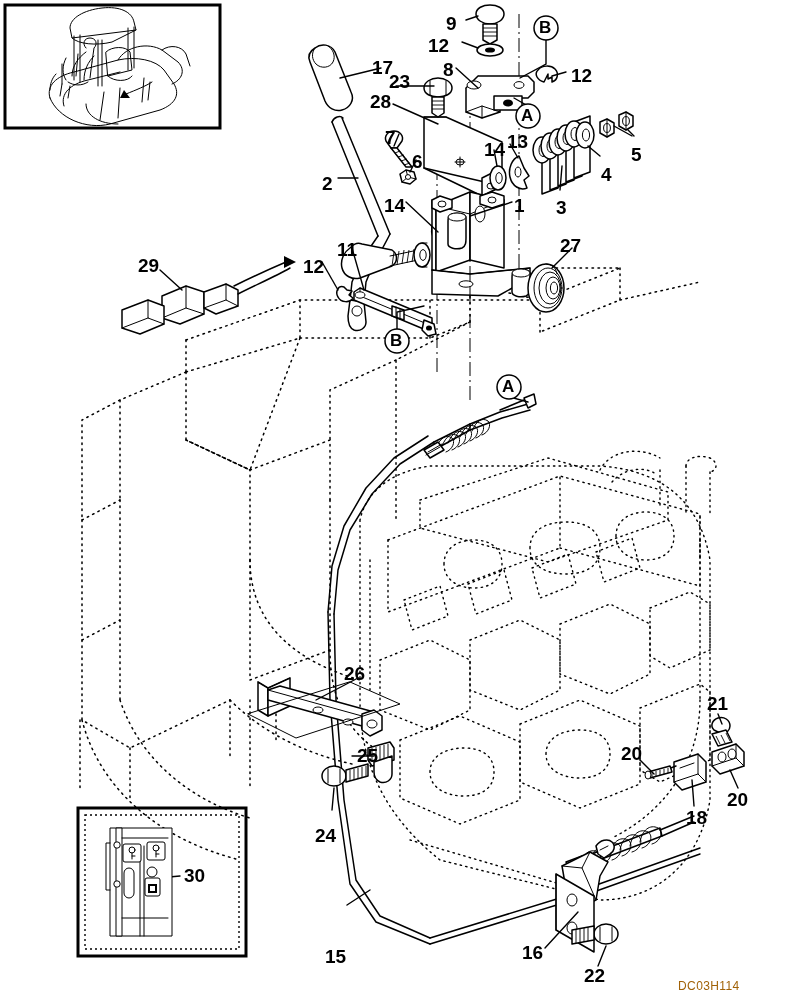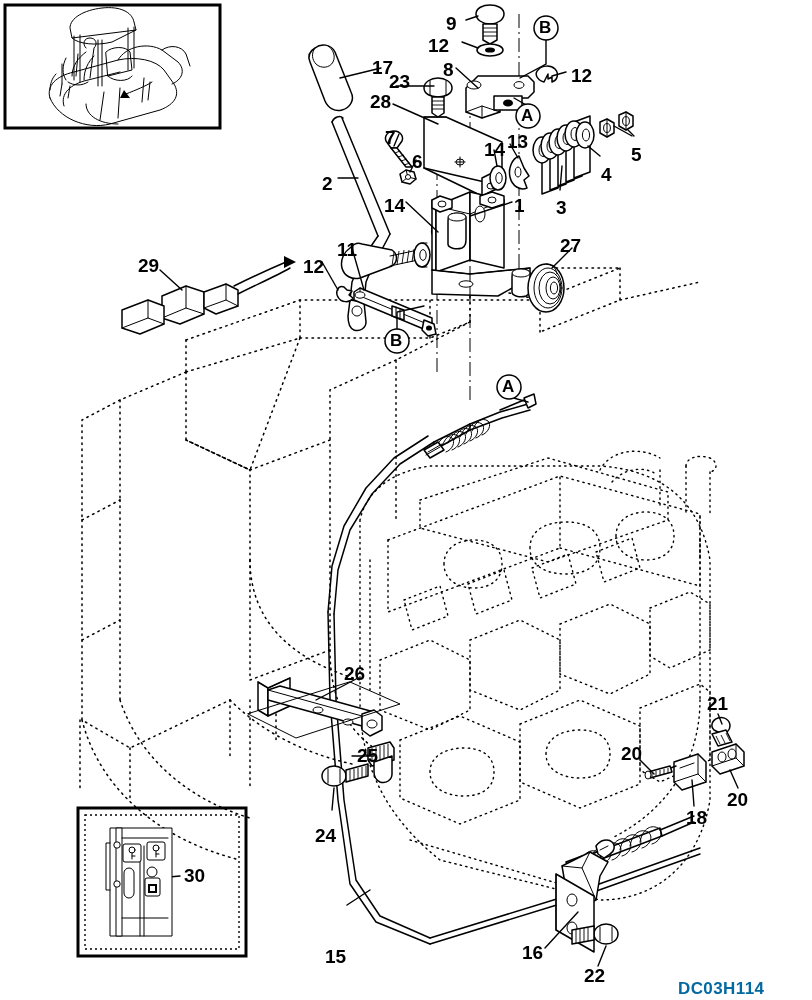--- a/index.html
+++ b/index.html
@@ -3,21 +3,21 @@
 <meta charset="utf-8">
 <title>Parts Diagram</title>
 <style>
   html,body{margin:0;padding:0;background:#ffffff;}
   body{width:812px;height:1000px;overflow:hidden;
        font-family:"Liberation Sans","DejaVu Sans",sans-serif;}
   #sheet{position:relative;width:812px;height:1000px;background:#fff;}
   svg.layer{position:absolute;left:0;top:0;width:812px;height:1000px;}
   .callout{position:absolute;font-family:"Liberation Sans","DejaVu Sans",sans-serif;
            font-size:19px;font-weight:bold;color:#000;line-height:1;white-space:nowrap;}
-  .drawno{position:absolute;font-size:17px;font-weight:bold;letter-spacing:.4px;color:#0369a1;}
+  .drawno{position:absolute;font-size:12px;font-weight:normal;letter-spacing:.4px;color:#a16207;}
   .solid{fill:none;stroke:#000;stroke-width:1.5;stroke-linejoin:round;stroke-linecap:round;}
   .thin{fill:none;stroke:#000;stroke-width:1;stroke-linejoin:round;stroke-linecap:round;}
   .hair{fill:none;stroke:#000;stroke-width:.9;}
   .lead{fill:none;stroke:#000;stroke-width:1.4;stroke-linecap:round;}
   .ph{fill:none;stroke:#000;stroke-width:1.5;stroke-dasharray:1.5 4.5;stroke-linecap:round;}
   .ph2{fill:none;stroke:#000;stroke-width:1.4;stroke-dasharray:1.4 4.2;stroke-linecap:round;}
   .ctr{fill:none;stroke:#000;stroke-width:1;stroke-dasharray:14 4 2 4;}
   .fillw{fill:#fff;stroke:#000;stroke-width:1.5;stroke-linejoin:round;}
   .fillwt{fill:#fff;stroke:#000;stroke-width:1;stroke-linejoin:round;}
   .blk{fill:#000;stroke:none;}

